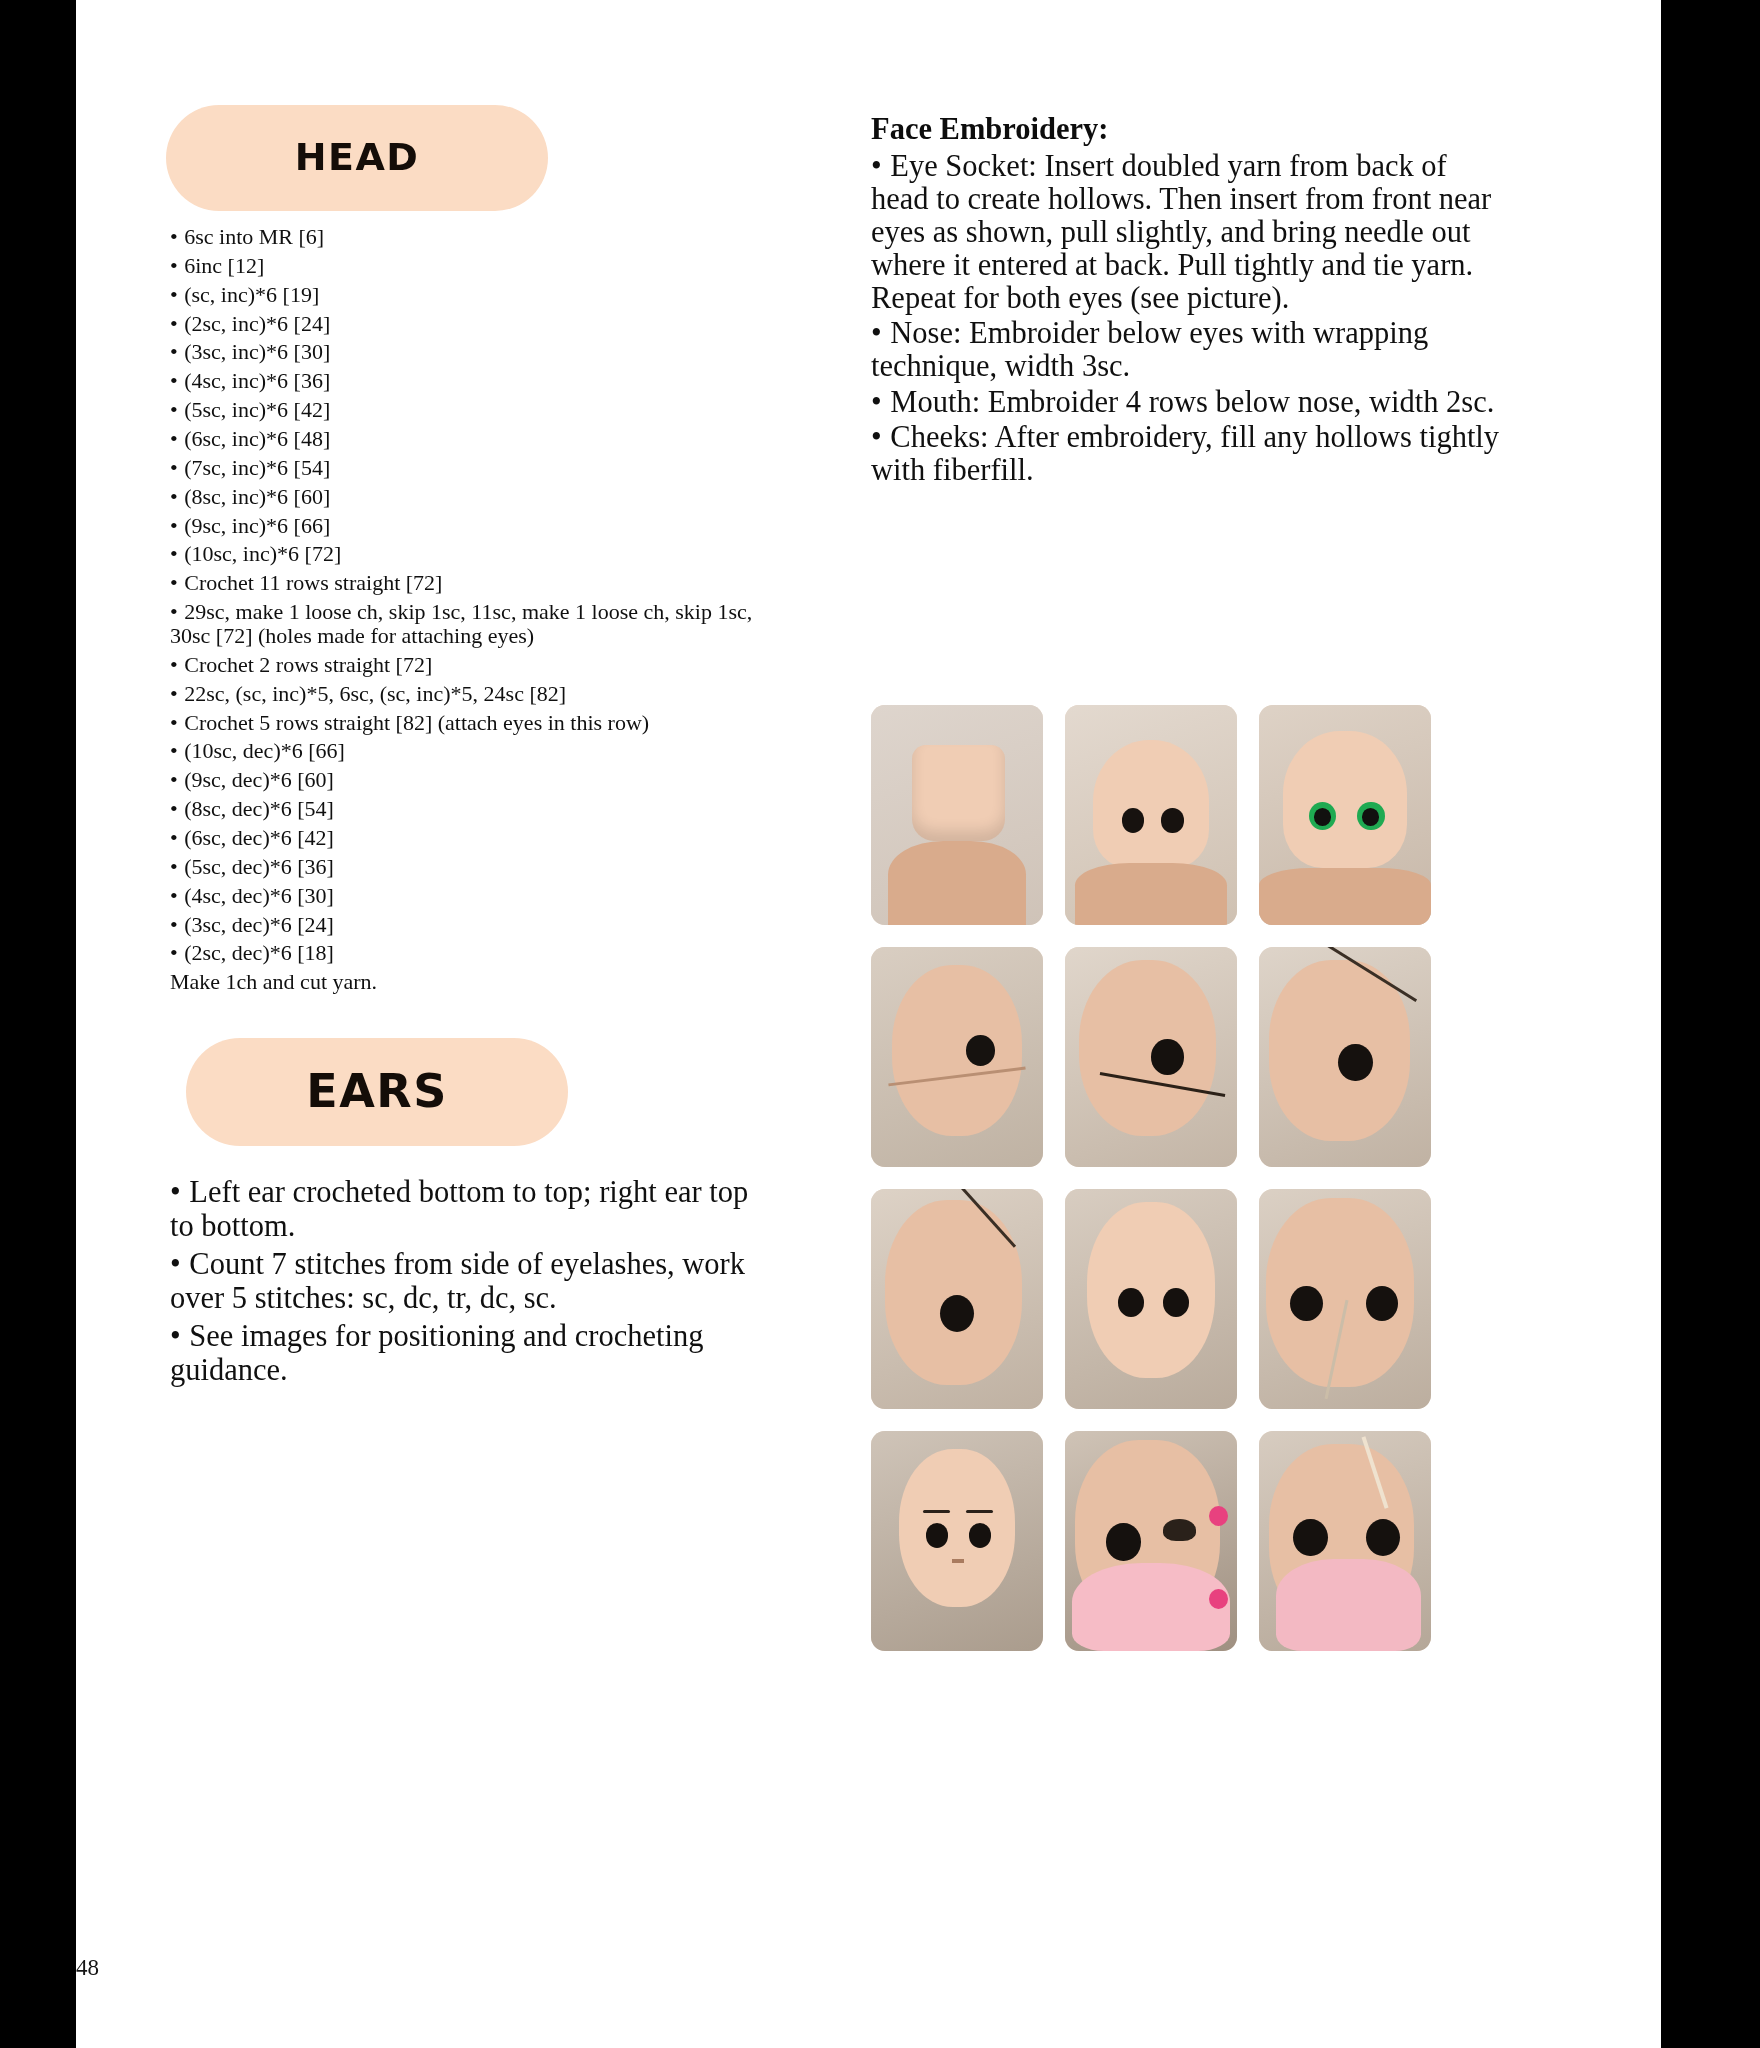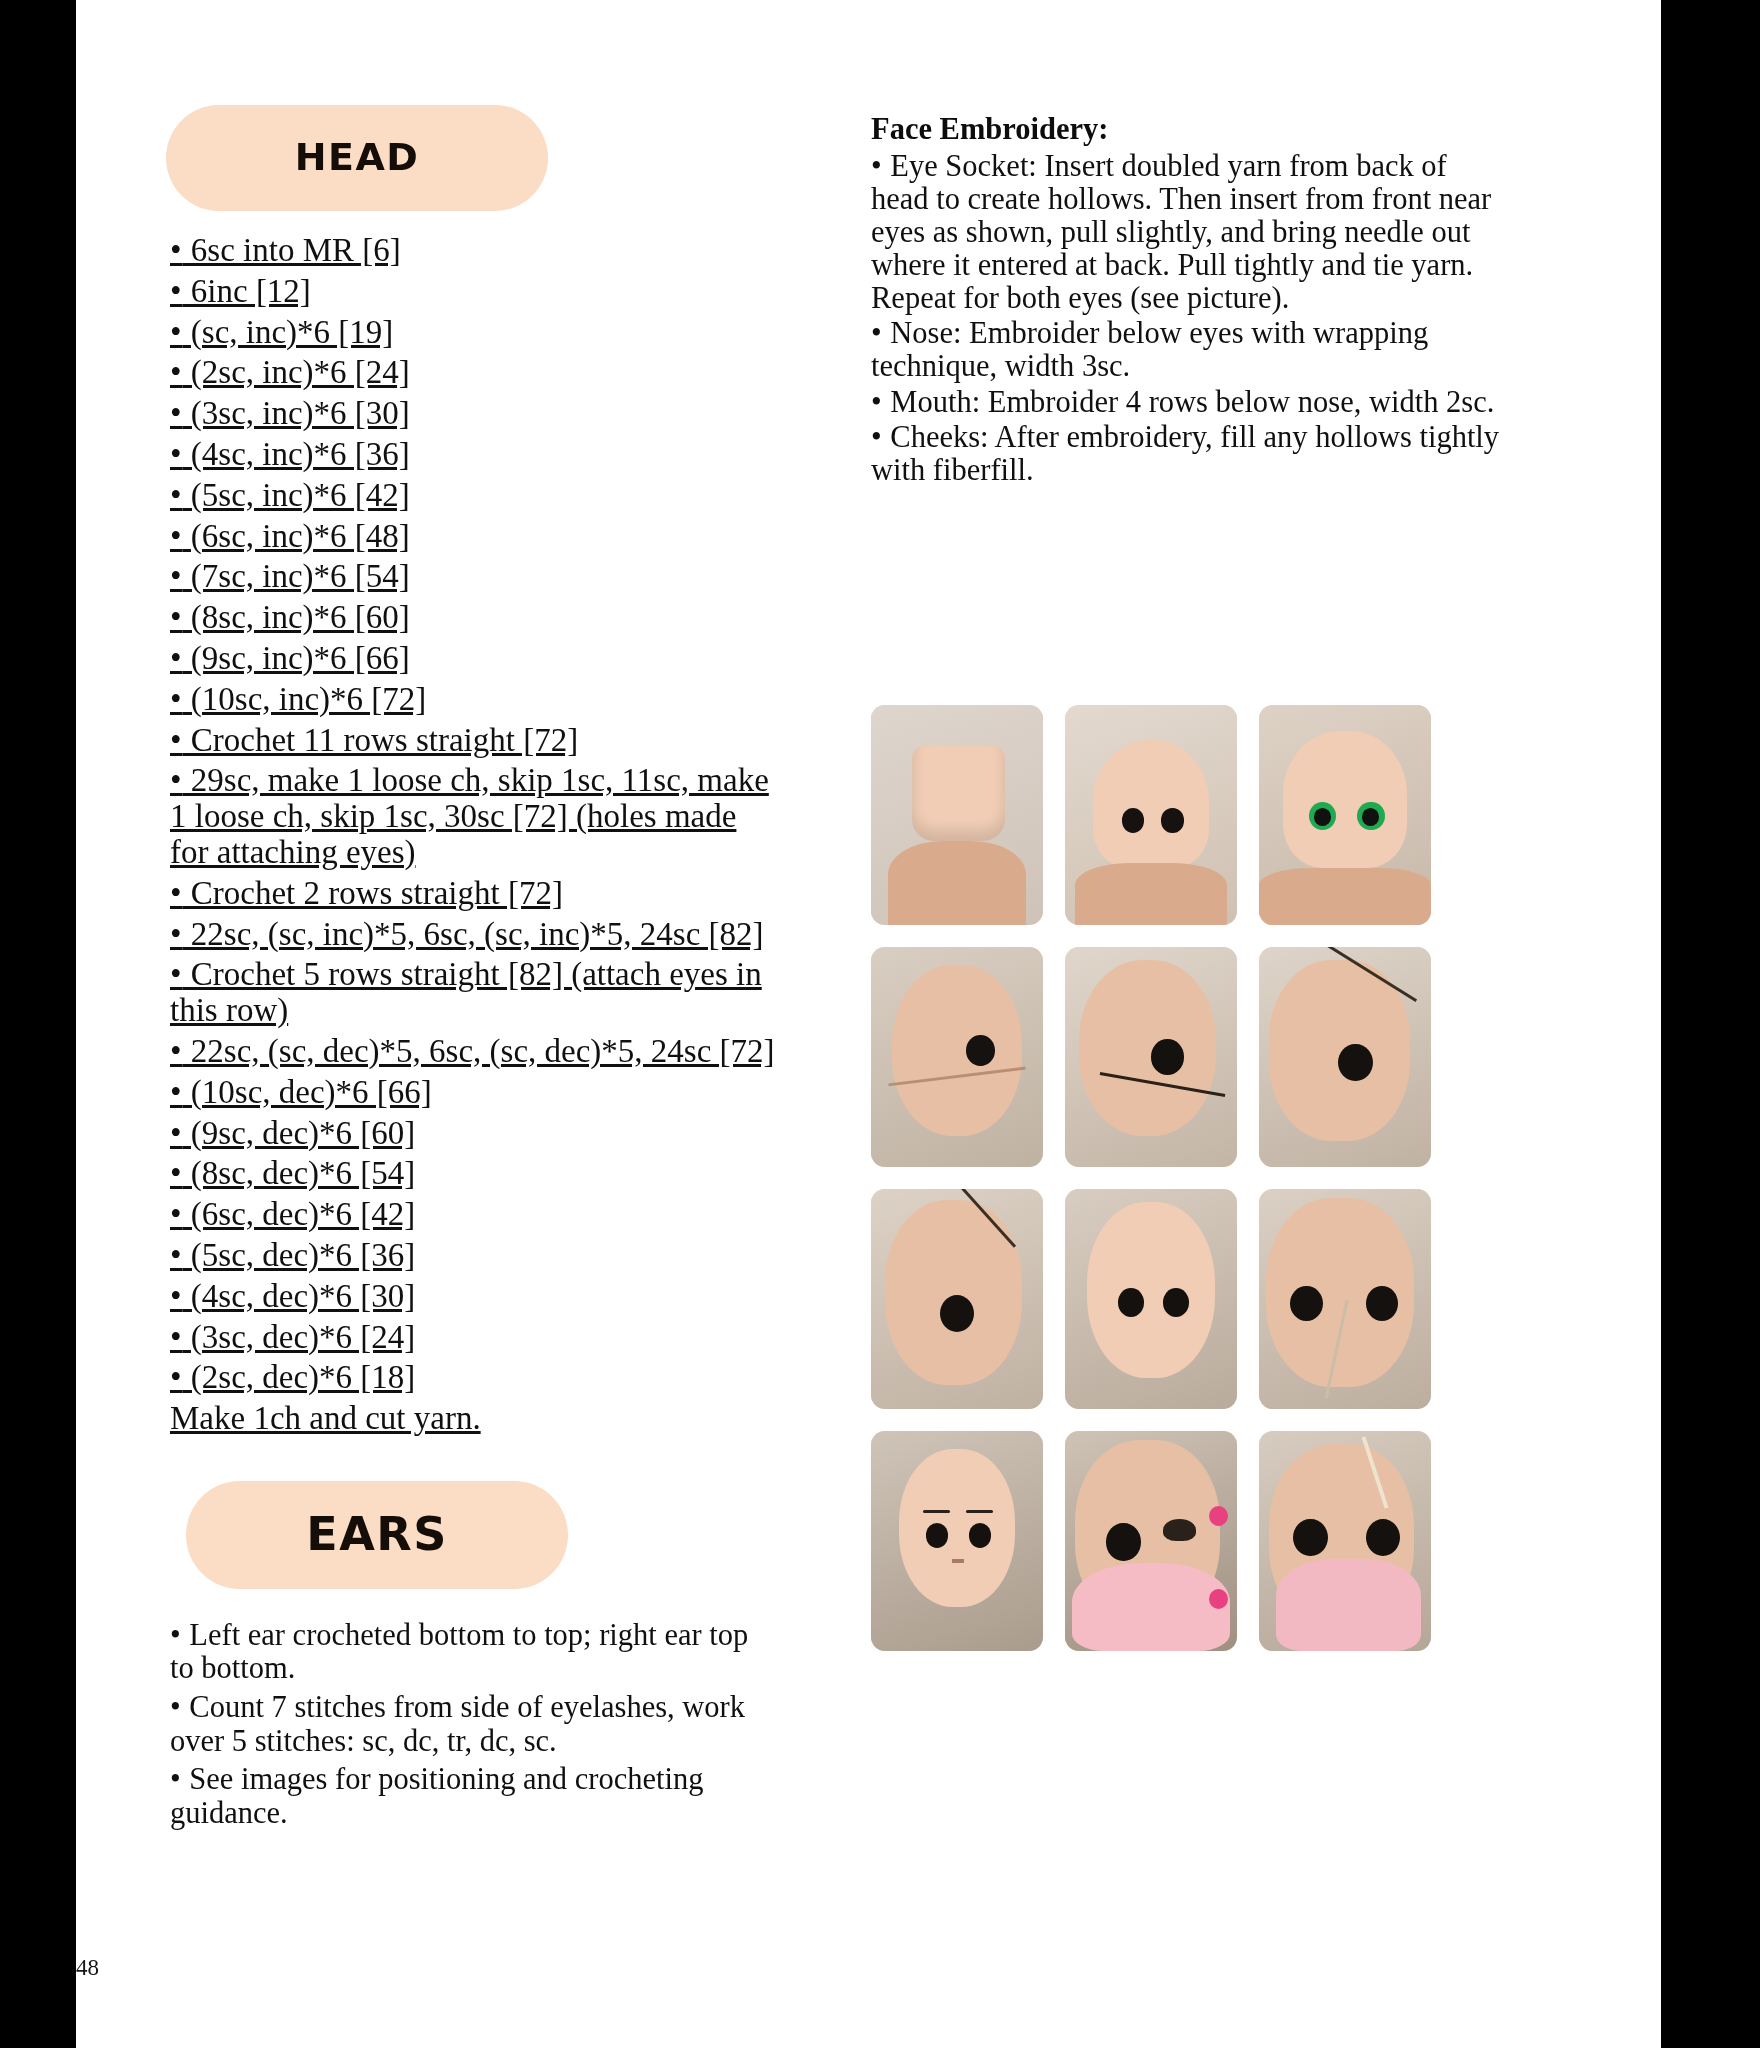--- a/index.html
+++ b/index.html
@@ -64,25 +64,24 @@
     font-size: 38px;
   }
   .pill-ears {
     width: 382px;
     margin-left: 28px;
     padding: 26px 0 28px 0;
     font-size: 46px;
   }
 
   .rows {
-    margin-top: 22px;
-    font-size: 33px;
+    margin-top: 14px;
+    font-size: 22px;
     line-height: 1.085;
     color: #101010;
-    text-decoration: underline;
   }
   .row-line {
     margin: 0 0 5px 0;
     text-indent: 0;
     padding-left: 12px;
   }
   .plain-line {
     margin: 0 0 5px 0;
     padding-left: 12px;
   }
@@ -169,21 +168,20 @@
             <p class="row-line"><span class="bullet">•</span><span> (6sc, inc)*6 [48]</span></p>
             <p class="row-line"><span class="bullet">•</span><span> (7sc, inc)*6 [54]</span></p>
             <p class="row-line"><span class="bullet">•</span><span> (8sc, inc)*6 [60]</span></p>
             <p class="row-line"><span class="bullet">•</span><span> (9sc, inc)*6 [66]</span></p>
             <p class="row-line"><span class="bullet">•</span><span> (10sc, inc)*6 [72]</span></p>
             <p class="row-line"><span class="bullet">•</span><span> Crochet 11 rows straight [72]</span></p>
             <p class="row-line"><span class="bullet">•</span><span> 29sc, make 1 loose ch, skip 1sc, 11sc, make 1 loose ch, skip 1sc, 30sc [72] (holes made for attaching eyes)</span></p>
             <p class="row-line"><span class="bullet">•</span><span> Crochet 2 rows straight [72]</span></p>
             <p class="row-line"><span class="bullet">•</span><span> 22sc, (sc, inc)*5, 6sc, (sc, inc)*5, 24sc [82]</span></p>
             <p class="row-line"><span class="bullet">•</span><span> Crochet 5 rows straight [82] (attach eyes in this row)</span></p>
-            <p class="row-line"><span class="bullet">•</span><span> 22sc, (sc, dec)*5, 6sc, (sc, dec)*5, 24sc [72]</span></p>
             <p class="row-line"><span class="bullet">•</span><span> (10sc, dec)*6 [66]</span></p>
             <p class="row-line"><span class="bullet">•</span><span> (9sc, dec)*6 [60]</span></p>
             <p class="row-line"><span class="bullet">•</span><span> (8sc, dec)*6 [54]</span></p>
             <p class="row-line"><span class="bullet">•</span><span> (6sc, dec)*6 [42]</span></p>
             <p class="row-line"><span class="bullet">•</span><span> (5sc, dec)*6 [36]</span></p>
             <p class="row-line"><span class="bullet">•</span><span> (4sc, dec)*6 [30]</span></p>
             <p class="row-line"><span class="bullet">•</span><span> (3sc, dec)*6 [24]</span></p>
             <p class="row-line"><span class="bullet">•</span><span> (2sc, dec)*6 [18]</span></p>
             <p class="plain-line">Make 1ch and cut yarn.</p>
           </div>

